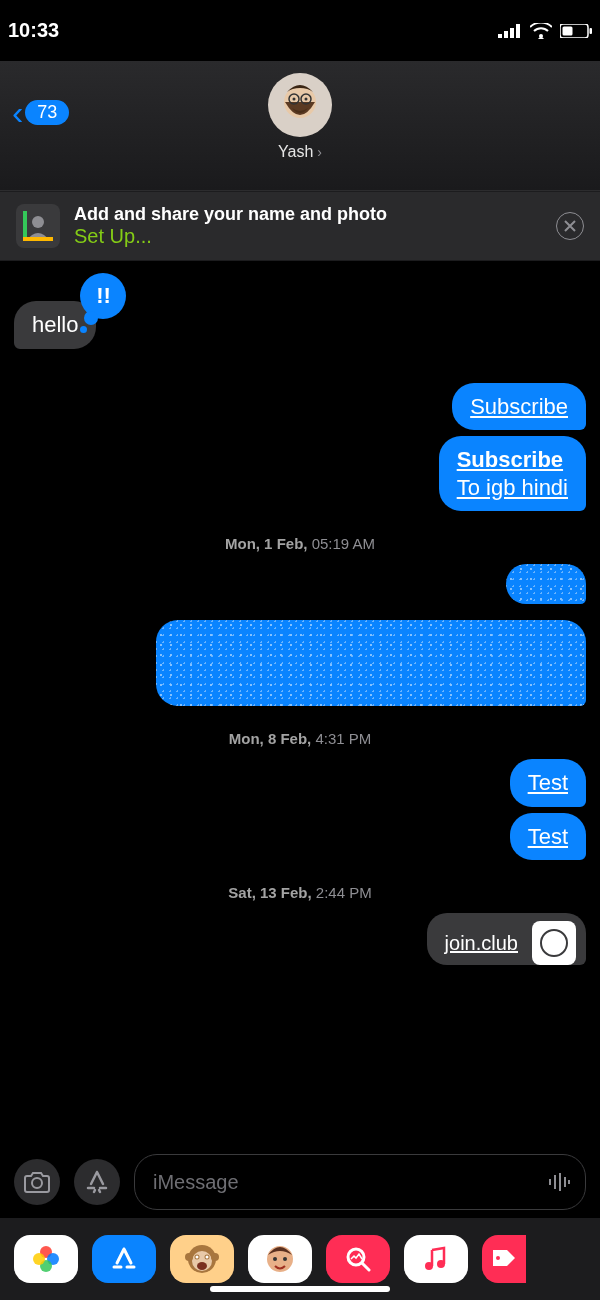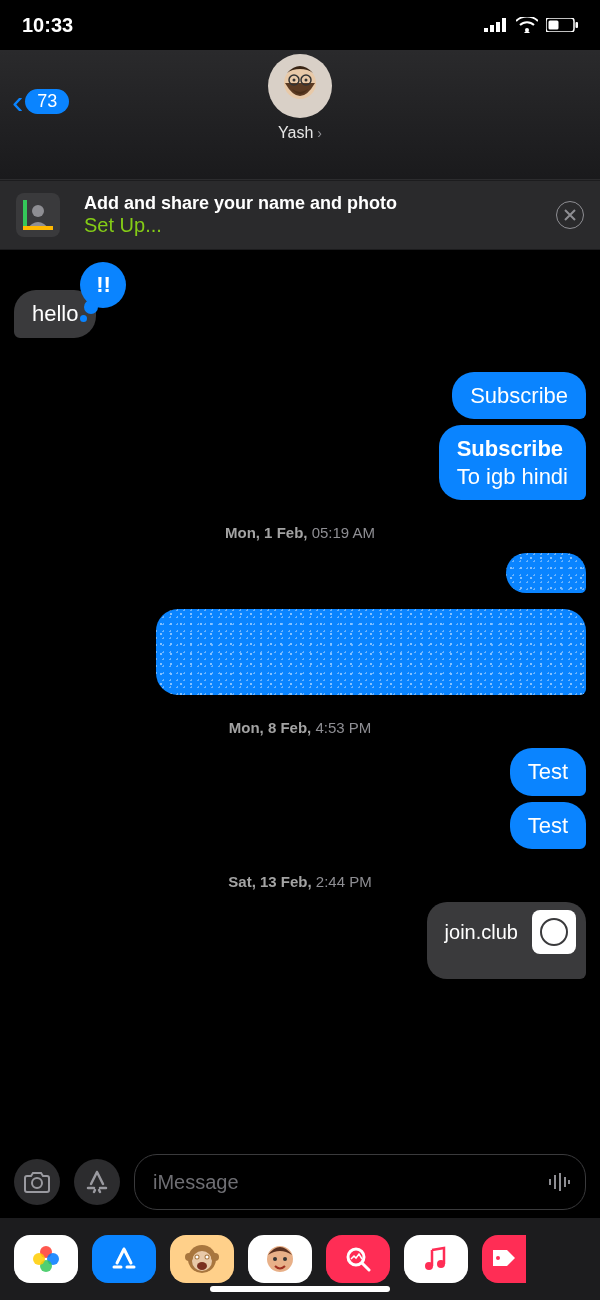--- a/index.html
+++ b/index.html
@@ -1,62 +1,62 @@
 <!DOCTYPE html>
 <html><head>
 <meta charset="utf-8">
 <style>
   * { box-sizing: border-box; margin: 0; padding: 0; }
   html, body { width: 600px; height: 1300px; background: #000; font-family: -apple-system, "Helvetica Neue", Arial, sans-serif; color: #fff; overflow: hidden; }
   .screen { width: 600px; height: 1300px; display: flex; flex-direction: column; position: relative; }
 
   
-  .status-bar { height: 50px; display: flex; align-items: center; justify-content: space-between; padding: 0 22px; font-size: 20px; font-weight: 600; }
+  .status-bar { height: 61px; display: flex; align-items: center; justify-content: space-between; padding: 0 8px; font-size: 20px; font-weight: 600; }
   .status-right { display: flex; align-items: center; gap: 8px; }
 
   
   .header { position: relative; height: 130px; background: linear-gradient(#2a2a2c,#1a1a1c); border-bottom: 1px solid #2c2c2e; }
   .back { position: absolute; left: 12px; top: 34px; display: flex; align-items: center; gap: 2px; }
   .back-chevron { color: #0a84ff; font-size: 34px; line-height: 1; font-weight: 400; }
   .back-badge { background: #0a84ff; color: #fff; border-radius: 20px; padding: 2px 12px; font-size: 18px; font-weight: 400; }
-  .contact { position: absolute; left: 50%; top: 4px; transform: translateX(-50%); display: flex; flex-direction: column; align-items: center; gap: 6px; }
+  .contact { position: absolute; left: 50%; top: 12px; transform: translateX(-50%); display: flex; flex-direction: column; align-items: center; gap: 6px; }
   .avatar { width: 64px; height: 64px; border-radius: 50%; background: #d9d0c7; display: flex; align-items: center; justify-content: center; overflow: hidden; }
   .contact-name { font-size: 16px; color: #e5e5e5; display: flex; align-items: center; gap: 4px; }
   .contact-name .chev { color: #8e8e93; font-size: 14px; }
 
   
-  .banner { background: #2a2a2c; border-top: 1px solid #1c1c1e; border-bottom: 1px solid #1c1c1e; display: flex; align-items: center; padding: 12px 16px; gap: 24px; }
+  .banner { background: #2a2a2c; border-top: 1px solid #1c1c1e; border-bottom: 1px solid #1c1c1e; display: flex; align-items: center; padding: 12px 16px; gap: 14px; }
   .banner-thumb { width: 44px; height: 44px; border-radius: 8px; background: #3a3a3c; display:flex;align-items:center;justify-content:center;}
   .banner-text { flex: 1; }
   .banner-title { font-size: 18px; font-weight: 600; color: #fff; }
   .banner-link { font-size: 20px; color: #84cc16; }
   .banner-close { width: 28px; height: 28px; border: 1.5px solid #8e8e93; border-radius: 50%; color: #8e8e93; display: flex; align-items: center; justify-content: center; font-size: 16px; }
 
   
   .messages { flex: 1; overflow: hidden; padding: 18px 14px 0 14px; display: flex; flex-direction: column; }
   .row { display: flex; margin-bottom: 6px; }
   .row.in { justify-content: flex-start; }
-  .row.out { justify-content: flex-end; }
+  .row.out { justify-content: flex-end; text-decoration: underline; }
   .bubble { max-width: 420px; padding: 10px 18px; border-radius: 22px; font-size: 22px; line-height: 1.25; position: relative; }
   .bubble.in { background: #3a3a3c; color: #fff; border-bottom-left-radius: 6px; }
   .bubble.out { background: #0a84ff; color: #fff; border-bottom-right-radius: 6px; }
   .bubble .bold { font-weight: 700; }
   .tapback { position: absolute; top: -28px; right: -30px; width: 46px; height: 46px; background: #0a84ff; border-radius: 50%; display: flex; align-items: center; justify-content: center; font-size: 22px; font-weight: 800; }
   .tapback::after { content:""; position:absolute; bottom:-6px; left:4px; width:14px; height:14px; background:#0a84ff; border-radius:50%; }
   .tapback::before { content:""; position:absolute; bottom:-14px; left:0px; width:7px; height:7px; background:#0a84ff; border-radius:50%; }
 
   .timestamp { text-align: center; color: #8e8e93; font-size: 15px; margin: 18px 0 12px; }
   .timestamp .d { color: #a3a3a3; font-weight: 700; }
 
   .invisible-ink { background: #0a84ff; border-radius: 22px; border-bottom-right-radius: 6px; position: relative; overflow: hidden; }
   .ink-small { width: 80px; height: 40px; }
   .ink-large { width: 430px; height: 86px; }
   .noise { position:absolute; inset:0; background-image: radial-gradient(rgba(255,255,255,.9) 1px, transparent 1px), radial-gradient(rgba(255,255,255,.7) 1px, transparent 1px); background-size: 10px 10px, 7px 7px; background-position: 0 0, 4px 5px; opacity:.55; }
 
-  .link-bubble { background: #3a3a3c; border-radius: 20px; border-bottom-right-radius: 6px; display: flex; align-items: center; padding: 8px 10px 25px 18px; gap: 14px; }
+  .link-bubble { background: #3a3a3c; border-radius: 20px; border-bottom-right-radius: 6px; display: flex; align-items: center; padding: 8px 10px 0 18px; gap: 14px; }
   .link-text { font-size: 20px; color: #fff; }
   .link-icon { width: 44px; height: 44px; background: #fff; border-radius: 8px; display:flex; align-items:center; justify-content:center; color:#3a3a3c; }
   .read { text-align: right; color: #8e8e93; font-size: 15px; font-weight: 600; padding-right: 6px; margin-top: 4px; }
 
   
   .input-bar { display: flex; align-items: center; gap: 14px; padding: 10px 14px 8px 14px; }
   .round-btn { width: 46px; height: 46px; border-radius: 50%; background: #2c2c2e; display:flex; align-items:center; justify-content:center; color:#9a9aa0; }
   .compose { flex: 1; height: 56px; border-radius: 23px; border: 1.5px solid #3a3a3c; display: flex; align-items: center; padding: 0 8px 0 18px; }
   .compose-ph { color: #6e6e73; font-size: 20px; flex:1; }
   .audio-btn { width: 36px; height: 36px; border-radius: 50%; display:flex;align-items:center;justify-content:center;color:#8e8e93; }
@@ -182,21 +182,21 @@
         </div>
     </div>
     <div style="height:10px"></div>
     <div class="row out">
       <div class="invisible-ink ink-large">
           <div class="noise"></div>
         </div>
     </div>
 
     <div class="timestamp">
-      <span class="d">Mon, 8 Feb,</span><span> 4:53 PM</span>
+      <span class="d">Mon, 8 Feb,</span><span> 4:31 PM</span>
     </div>
 
     <div class="row out">
       <div class="bubble out">
         <span>Test</span>
       </div>
     </div>
     <div class="row out">
       <div class="bubble out">
         <span>Test</span>

